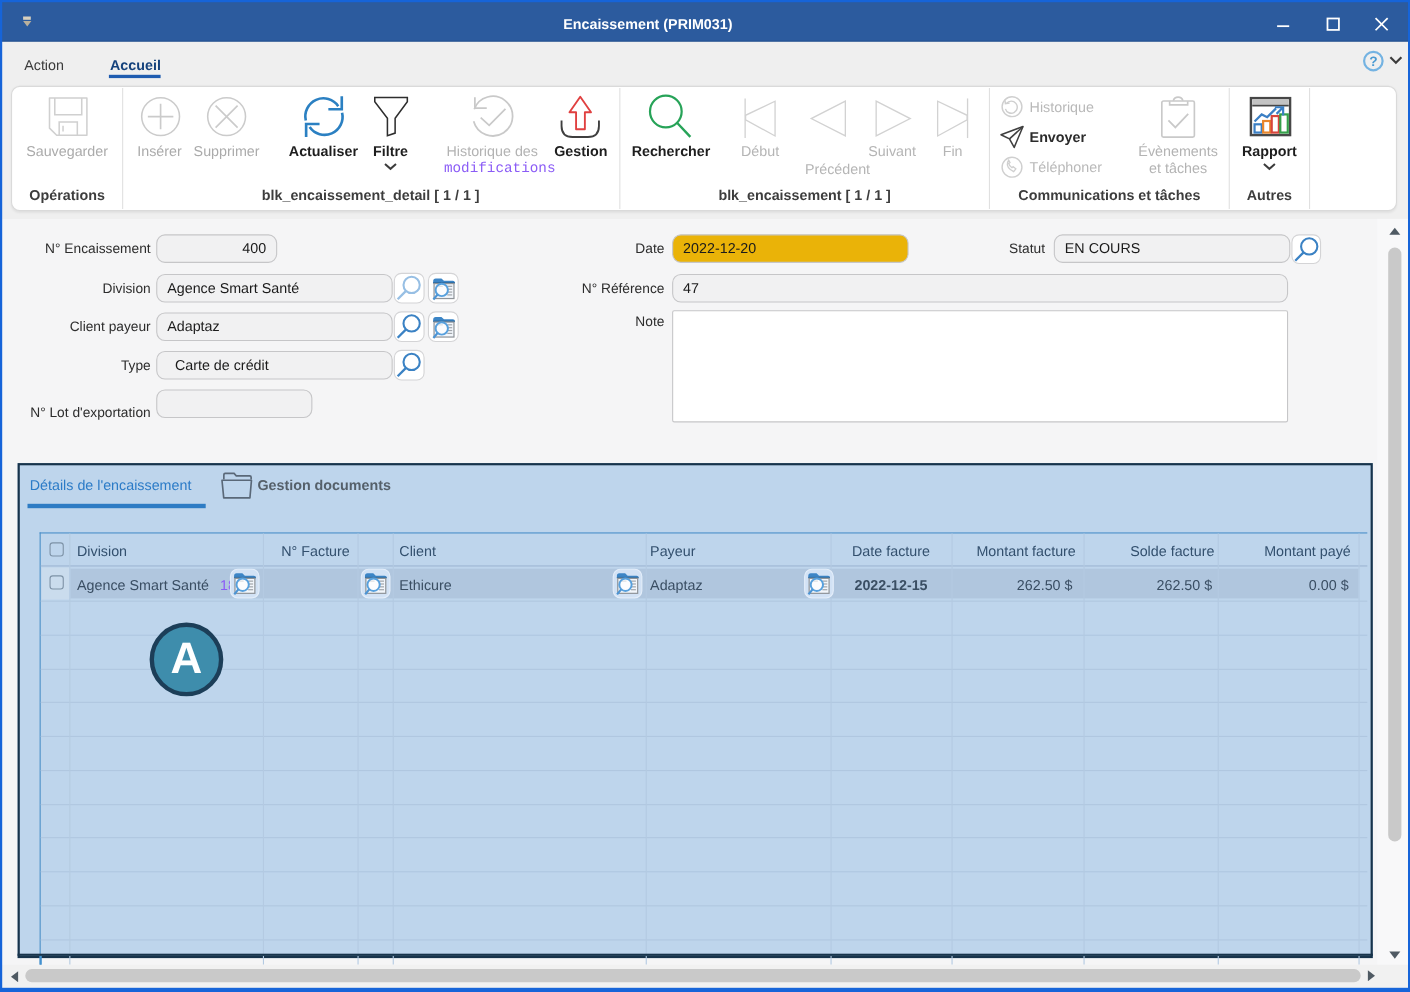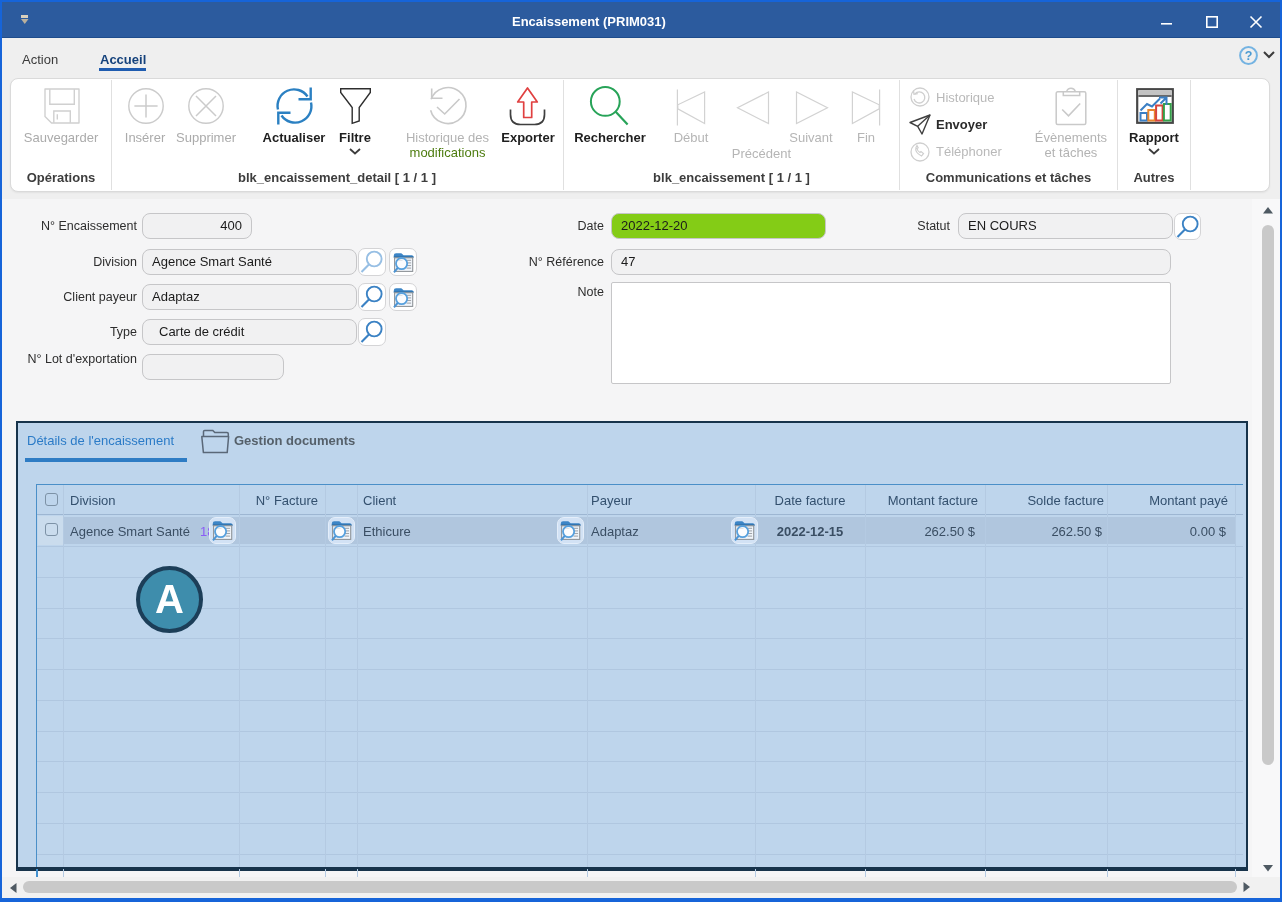--- a/index.html
+++ b/index.html
@@ -81,22 +81,22 @@
 
 <div class="rtxt" style="left:0;top:130px;width:122px;text-align:center;color:#ababab;">Sauvegarder</div>
 <div class="rtxt" style="left:113px;top:130px;width:64px;text-align:center;color:#ababab;">Insérer</div>
 <div class="rtxt" style="left:168px;top:130px;width:76px;text-align:center;color:#ababab;">Supprimer</div>
 <div class="rtxt" style="left:258px;top:130px;width:72px;text-align:center;color:#1e1e1e;font-weight:700;">Actualiser</div>
 <div class="rtxt" style="left:325px;top:130px;width:60px;text-align:center;color:#1e1e1e;font-weight:700;">Filtre</div>
 <svg style="left:349px;top:148px" width="12" height="8">
     <path d="M1 1 l5 4.5 l5 -4.5" fill="none" stroke="#3c3c3c" stroke-width="1.8"></path>
   </svg>
 <div class="rtxt" style="left:390px;top:130px;width:115px;text-align:center;color:#b3b3b3;">Historique des</div>
-<div class="rtxt" style="left:390px;top:145px;width:115px;text-align:center;color:#4d7c0f;">modifications</div>
-<div class="rtxt" style="left:495px;top:130px;width:66px;text-align:center;color:#1e1e1e;font-weight:700;">Exporter</div>
+<div class="rtxt" style="left:390px;top:145px;width:115px;text-align:right;color:#8b5cf6;font-family:Liberation Mono, monospace;">modifications</div>
+<div class="rtxt" style="left:495px;top:130px;width:66px;text-align:center;color:#1e1e1e;font-weight:700;">Gestion</div>
 <div class="rtxt" style="left:570px;top:130px;width:80px;text-align:center;color:#1e1e1e;font-weight:700;">Rechercher</div>
 <div class="rtxt" style="left:663px;top:130px;width:56px;text-align:center;color:#b5b5b5;">Début</div>
 <div class="rtxt" style="left:711px;top:146px;width:80px;text-align:right;color:#b5b5b5;">Précédent</div>
 <div class="rtxt" style="left:783px;top:130px;width:56px;text-align:center;color:#b5b5b5;">Suivant</div>
 <div class="rtxt" style="left:845px;top:130px;width:42px;text-align:center;color:#b5b5b5;">Fin</div>
 <div class="rtxt" style="left:936px;top:90px;color:#b9b9b9;">Historique</div>
 <div class="rtxt" style="left:936px;top:117px;color:#2b2b2b;font-weight:700;">Envoyer</div>
 <div class="rtxt" style="left:936px;top:144px;color:#b9b9b9;">Téléphoner</div>
 <div class="rtxt" style="left:1013px;top:130px;width:116px;text-align:center;color:#b3b3b3;">Évènements</div>
 <div class="rtxt" style="left:1013px;top:145px;width:116px;text-align:center;color:#b3b3b3;">et tâches</div>
@@ -205,21 +205,21 @@
 <div class="abs" style="left:0;top:199px;width:1282px;height:679px;background:#f5f5f6;"></div>
 
 <div class="lbl" style="left:0;top:219px;width:137px;text-align:right;">N° Encaissement</div>
 <div class="inp" style="left:142px;top:213px;width:110px;text-align:right;padding-left:32px;">400</div>
 <div class="lbl" style="left:0;top:255px;width:137px;text-align:right;">Division</div>
 <div class="inp" style="left:142px;top:249px;width:215px;">Agence Smart Santé</div>
 <div class="lbl" style="left:0;top:290px;width:137px;text-align:right;">Client payeur</div>
 <div class="inp" style="left:142px;top:284px;width:215px;">Adaptaz</div>
 <div class="lbl" style="left:0;top:325px;width:137px;text-align:right;">Type</div>
 <div class="inp" style="left:142px;top:319px;width:215px;padding-left:16px;">Carte de crédit</div>
-<div class="lbl" style="left:0;top:352px;width:137px;text-align:right;">N° Lot d'exportation</div>
+<div class="lbl" style="left:0;top:368px;width:137px;text-align:right;">N° Lot d'exportation</div>
 <div class="inp" style="left:142px;top:354px;width:142px;"></div>
 
 <div class="btn28" style="left:358px;top:248px;"></div>
 <svg style="left:358.5px;top:248.5px" width="27" height="27" viewBox="0 0 27 27">
     <circle cx="15.2" cy="10" r="7.4" fill="none" stroke="#97bfe4" stroke-width="1.9"></circle>
     <path d="M9.9 15.6 L2.5 23" stroke="#97bfe4" stroke-width="2.1"></path>
   </svg>
 <div class="btn28" style="left:389px;top:248px;"></div>
 <svg style="left:393px;top:252px" width="21" height="21" viewBox="0 0 21 21">
     <use href="#brwico"></use>
@@ -239,21 +239,21 @@
     <path d="M9.9 15.6 L2.5 23" stroke="#3b82c4" stroke-width="2.1"></path>
   </svg>
 
 <div class="btn28" style="left:1174px;top:213px;width:27px;height:27px;"></div>
 <svg style="left:1174.5px;top:213.5px" width="27" height="27" viewBox="0 0 27 27">
     <circle cx="15.2" cy="10" r="7.4" fill="none" stroke="#3b82c4" stroke-width="1.9"></circle>
     <path d="M9.9 15.6 L2.5 23" stroke="#3b82c4" stroke-width="2.1"></path>
   </svg>
 
 <div class="lbl" style="left:470px;top:219px;width:134px;text-align:right;">Date</div>
-<div class="inp" style="left:611px;top:213px;width:215px;background:#84cc16;">2022-12-20</div>
+<div class="inp" style="left:611px;top:213px;width:215px;background:#eab308;">2022-12-20</div>
 <div class="lbl" style="left:470px;top:255px;width:134px;text-align:right;">N° Référence</div>
 <div class="inp" style="left:611px;top:249px;width:560px;">47</div>
 <div class="lbl" style="left:470px;top:285px;width:134px;text-align:right;">Note</div>
 <div class="abs" style="left:611px;top:282px;width:560px;height:102px;background:#fff;border:1px solid #c6c6c8;border-radius:2px;"></div>
 <div class="lbl" style="left:850px;top:219px;width:100px;text-align:right;">Statut</div>
 <div class="inp" style="left:958px;top:213px;width:215px;">EN COURS</div>
 
 <div class="abs" style="left:16px;top:421px;width:1232px;height:450px;background:#bed5ec;border:2px solid #17334b;"></div>
 <div class="abs" style="left:27px;top:433px;font-size:13px;font-weight:400;color:#2b7bc7;">Détails de l'encaissement</div>
 <div class="abs" style="left:25px;top:458px;width:162px;height:4px;background:#2e7cc4;"></div>

